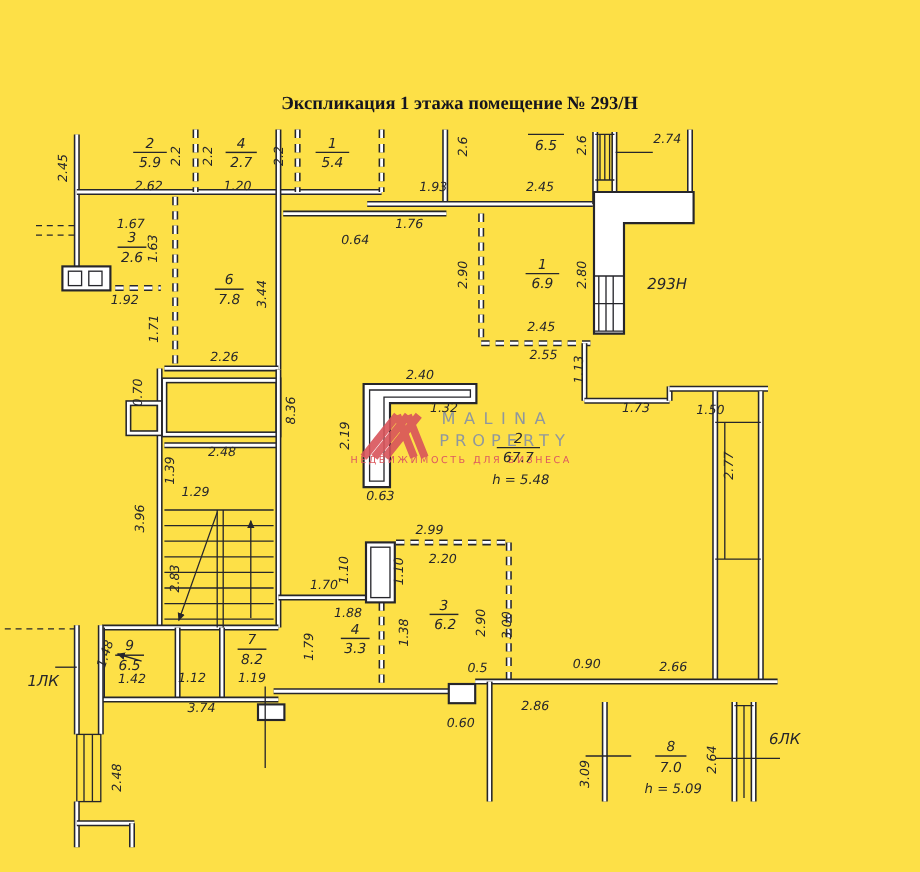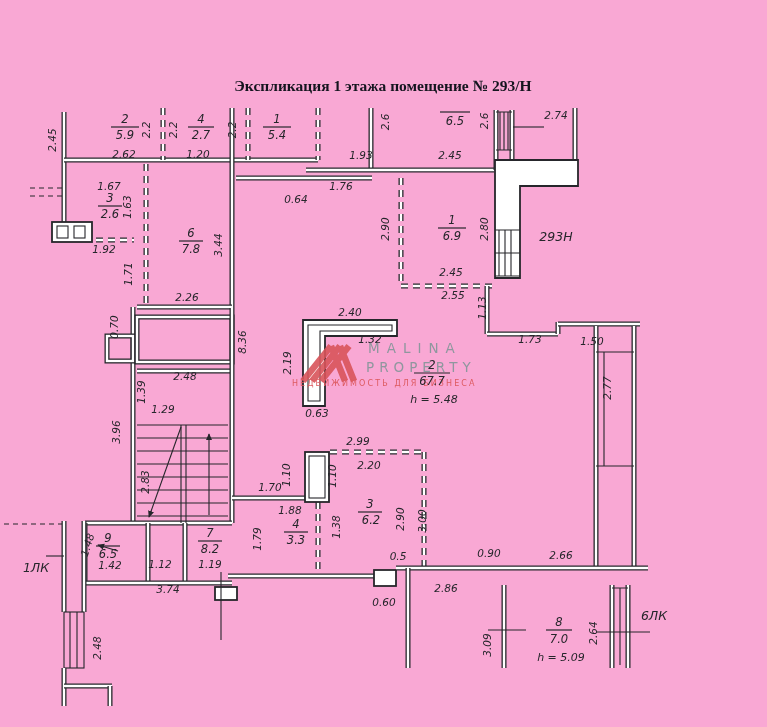--- a/index.html
+++ b/index.html
@@ -1,16 +1,16 @@
 <!DOCTYPE html>
 <html><head>
 <meta charset="utf-8">
 <style>
   html,body{margin:0;padding:0;background:#fff;}
-  .page{position:relative;width:767px;height:727px;background:#f9a8d4;overflow:hidden;}
+  .page{position:relative;width:767px;height:727px;background:#fde047;overflow:hidden;}
   svg{display:block;}
   
   .wall{stroke:#26262b;stroke-width:5;fill:none;stroke-linecap:butt;}
   .wall-core{stroke:#ffffff;stroke-width:2.4;fill:none;stroke-linecap:butt;}
   .thin{stroke:#26262b;stroke-width:1.1;fill:none;}
   .hollow{fill:#ffffff;stroke:#26262b;stroke-width:1.8;}
   .bar{stroke:#26262b;stroke-width:1.2;}
   text{font-family:"DejaVu Sans",sans-serif;fill:#26262b;}
   .dim{font-size:10.5px;font-style:italic;text-anchor:middle;}
   .rnum{font-size:11.5px;font-style:italic;text-anchor:middle;}

